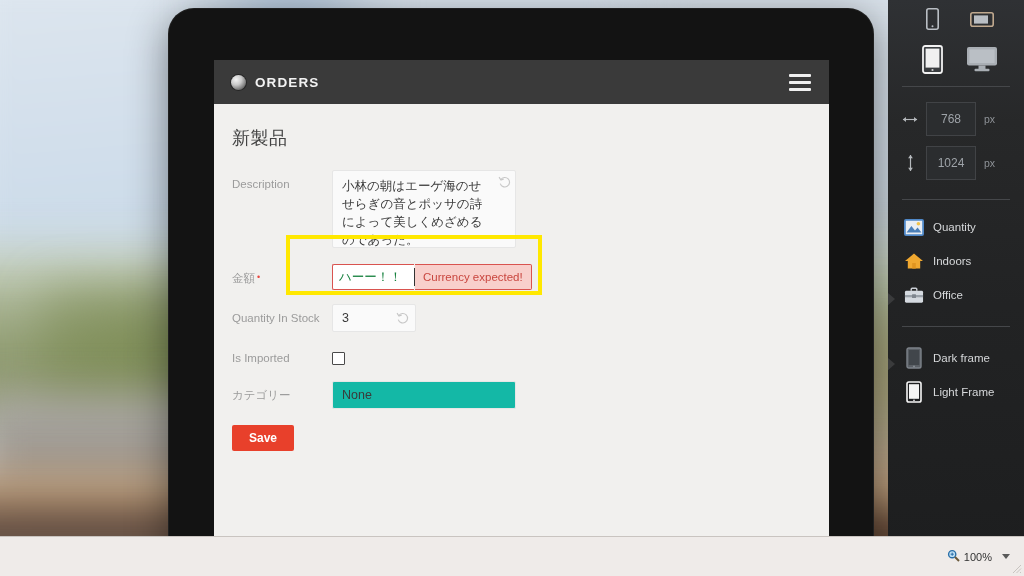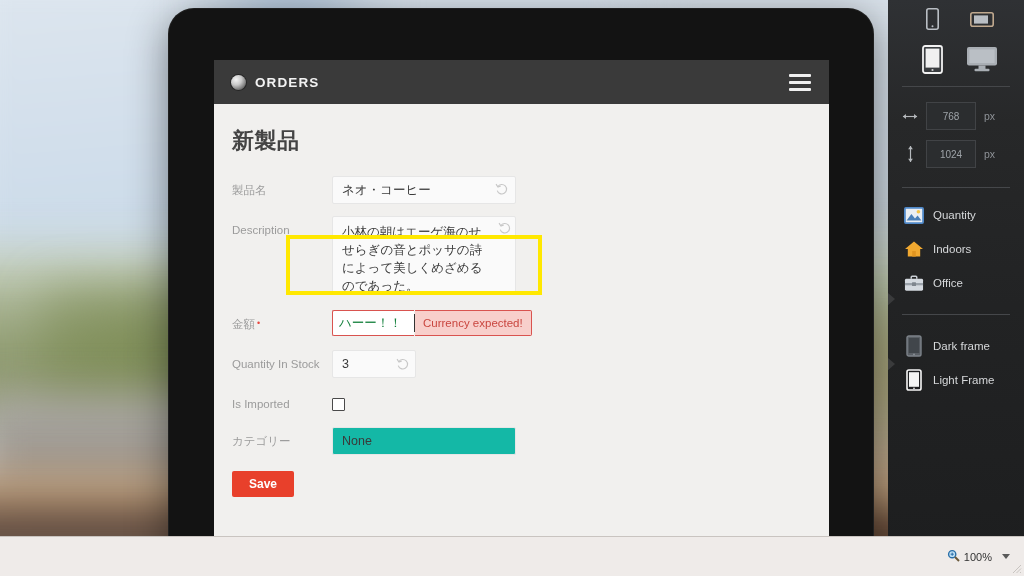--- a/index.html
+++ b/index.html
@@ -107,21 +107,21 @@
   }
   .brand-title {
     color: #f2f2f2; font-size: 13.5px; font-weight: bold; letter-spacing: 1.1px;
   }
   .hamburger { width: 22px; display: flex; flex-direction: column; gap: 4px; cursor: pointer; }
   .hamburger i { display: block; height: 3px; background: #f0f0f0; border-radius: 1px; }
 
   
   .page { padding: 22px 0 0 0; position: relative; height: 452px; }
   .page-title {
-    font-size: 22px; color: #444; font-weight: bold;
+    font-size: 18px; color: #444; font-weight: normal;
     padding: 0 0 20px 18px; letter-spacing: .5px;
   }
   .form { padding: 0 18px; }
   .row { display: flex; align-items: flex-start; margin-bottom: 12px; }
   .lbl {
     width: 100px; flex: 0 0 100px;
     font-size: 11.5px; color: #9b9b9b; line-height: 1.35;
     padding-top: 7px;
   }
   .req { color: #e8473f; font-size: 9px; vertical-align: top; margin-left: 2px; }
@@ -210,23 +210,23 @@
     row-gap: 6px;
   }
   .dev-cell { display: flex; align-items: center; justify-content: center; height: 34px; cursor: pointer; }
   .divider { height: 1px; background: #45474a; margin: 10px 14px; }
   .dim-row {
     display: flex; align-items: center; gap: 8px;
     padding: 5px 0 5px 14px;
   }
   .dim-ico { width: 16px; display: flex; justify-content: center; opacity: .85; }
   .dim-input {
-    width: 50px; height: 28px; text-align: center;
+    width: 50px; height: 34px; text-align: center;
     background: #2b2d2f; border: 1px solid #414346; border-radius: 0;
-    color: #9ea3a8; font-size: 10px; font-family: "Liberation Sans", sans-serif;
+    color: #9ea3a8; font-size: 12px; font-family: "Liberation Sans", sans-serif;
     outline: none;
   }
   .dim-unit { font-size: 10.5px; color: #8e9297; }
   .p-item {
     display: flex; align-items: center; gap: 9px;
     padding: 7px 0 7px 16px; cursor: pointer;
   }
   .p-item-ico { width: 20px; height: 20px; display: flex; align-items: center; justify-content: center; }
   .p-item-lbl { font-size: 11.5px; color: #d6d8da; }
 </style>
@@ -261,30 +261,20 @@
           <i></i>
         </div>
       </div>
 
       <div class="page">
         <h1 class="page-title">新製品</h1>
 
         <div class="form">
 
           
-          <div class="row">
-            <div class="lbl">製品名</div>
-            <div class="ctrl">
-              <input class="txt" type="text" value="ネオ・コーヒー" style="">
-              <svg class="undo" viewBox="0 0 16 16">
-                <path d="M3.2 5.4A5.4 5.4 0 1 1 2.6 9.8" fill="none" stroke="#8a8a8a" stroke-width="1.3"></path>
-                <path d="M1.2 2.4 L3.4 5.8 L6.6 4.6" fill="none" stroke="#8a8a8a" stroke-width="1.3"></path>
-              </svg>
-            </div>
-          </div>
 
           
           <div class="row">
             <div class="lbl">Description</div>
             <div class="ctrl">
               <textarea class="ta" style="">小林の朝はエーゲ海のせせらぎの音とポッサの詩によって美しくめざめるのであった。</textarea>
               <svg class="undo ta-pos" viewBox="0 0 16 16">
                 <path d="M3.2 5.4A5.4 5.4 0 1 1 2.6 9.8" fill="none" stroke="#8a8a8a" stroke-width="1.3"></path>
                 <path d="M1.2 2.4 L3.4 5.8 L6.6 4.6" fill="none" stroke="#8a8a8a" stroke-width="1.3"></path>
               </svg>

